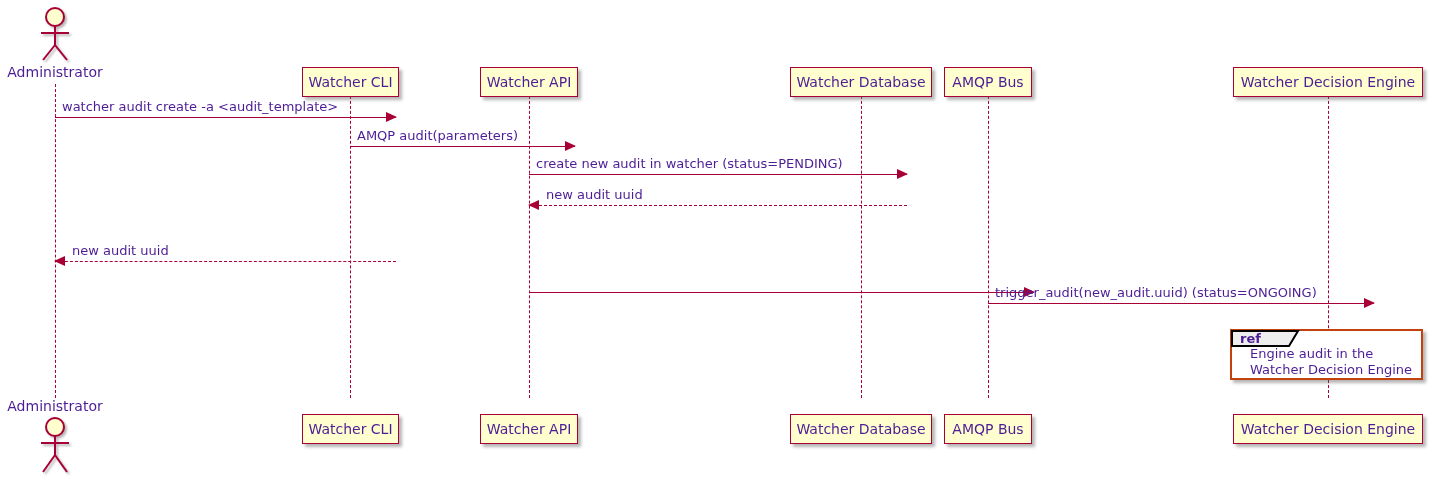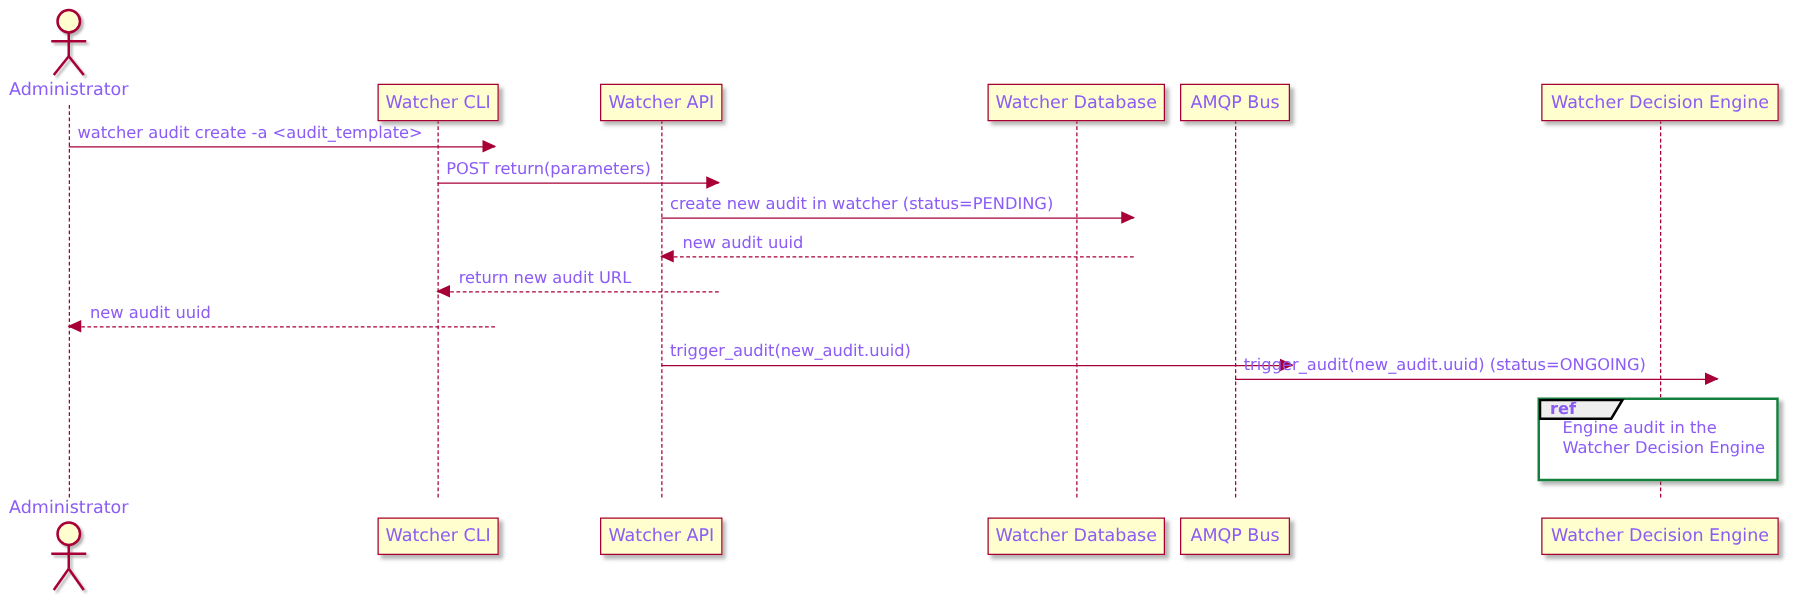--- a/index.html
+++ b/index.html
@@ -1,20 +1,20 @@
 <!DOCTYPE html>
 <html><head>
 <meta charset="utf-8">
 <style>
   html,body { margin:0; padding:0; background:#ffffff; }
   #diagram {
     position:relative; width:1434px; height:486px;
     background:#ffffff; overflow:hidden;
     font-family:"DejaVu Sans", "Liberation Sans", sans-serif;
-    color:#8b5cf6;
+    color:#4c1d95;
   }
   
   .pbox {
     position:absolute; height:30px; box-sizing:border-box;
     background:#FEFECE; border:1.8px solid #A80036;
     display:flex; align-items:center; justify-content:center;
     font-size:14px; white-space:nowrap;
     box-shadow:3px 3px 3px rgba(90,90,90,0.45);
     margin-top:16px;
   }
@@ -38,22 +38,22 @@
     font-size:13px; white-space:nowrap;
   }
   .msg.ret .lbl { left:17px; }
   .ah { position:absolute; width:0; height:0;
         border-top:5px solid transparent; border-bottom:5px solid transparent;
         bottom:-5px; }
   .ah.right { right:-1px; border-left:11px solid #A80036; }
   .ah.left  { left:-1px;  border-right:11px solid #A80036; }
   
   .refbox {
-    position:absolute; left:1230px; top:318px; width:193px; height:67px;
-    box-sizing:border-box; background:#ffffff; border:2px solid #15803d;
+    position:absolute; left:1230px; top:329px; width:193px; height:51px;
+    box-sizing:border-box; background:#ffffff; border:2px solid #c2410c;
     box-shadow:3px 3px 3px rgba(90,90,90,0.45);
   }
   .ref-tab { position:absolute; left:-1px; top:-1px; }
   .ref-tab-label {
     position:absolute; left:8px; top:0px; font-size:13px; font-weight:bold;
     line-height:16px;
   }
   .ref-line { position:absolute; left:18px; font-size:13px; white-space:nowrap; }
   .ref-line.l1 { top:15px; }
   .ref-line.l2 { top:31px; }
@@ -119,46 +119,41 @@
   <div class="pbox" style="left:1233px; top:398px; width:190px;">
       <span>Watcher Decision Engine</span>
     </div>
 
   <div class="msg solid" style="left:55px; top:100px; width:295px;">
     <span class="lbl">watcher audit create -a &lt;audit_template&gt;</span>
     <span class="ah right"></span>
   </div>
 
   <div class="msg solid" style="left:350px; top:129px; width:179px;">
-    <span class="lbl">POST return(parameters)</span>
+    <span class="lbl">AMQP audit(parameters)</span>
     <span class="ah right"></span>
   </div>
 
   <div class="msg solid" style="left:529px; top:157px; width:332px;">
     <span class="lbl">create new audit in watcher (status=PENDING)</span>
     <span class="ah right"></span>
   </div>
 
   <div class="msg dashed ret" style="left:529px; top:188px; width:332px;">
     <span class="lbl">new audit uuid</span>
     <span class="ah left"></span>
   </div>
 
-  <div class="msg dashed ret" style="left:350px; top:216px; width:179px;">
-    <span class="lbl">return new audit URL</span>
-    <span class="ah left"></span>
-  </div>
 
   <div class="msg dashed ret" style="left:55px; top:244px; width:295px;">
     <span class="lbl">new audit uuid</span>
     <span class="ah left"></span>
   </div>
 
   <div class="msg solid" style="left:529px; top:275px; width:459px;">
-    <span class="lbl">trigger_audit(new_audit.uuid)</span>
     <span class="ah right"></span>
   </div>
 
   <div class="msg solid" style="left:988px; top:286px; width:340px;">
     <span class="lbl">trigger_audit(new_audit.uuid) (status=ONGOING)</span>
     <span class="ah right"></span>
   </div>
 
   <div class="refbox">
     <svg class="ref-tab" width="70" height="18" viewBox="0 0 70 18">

